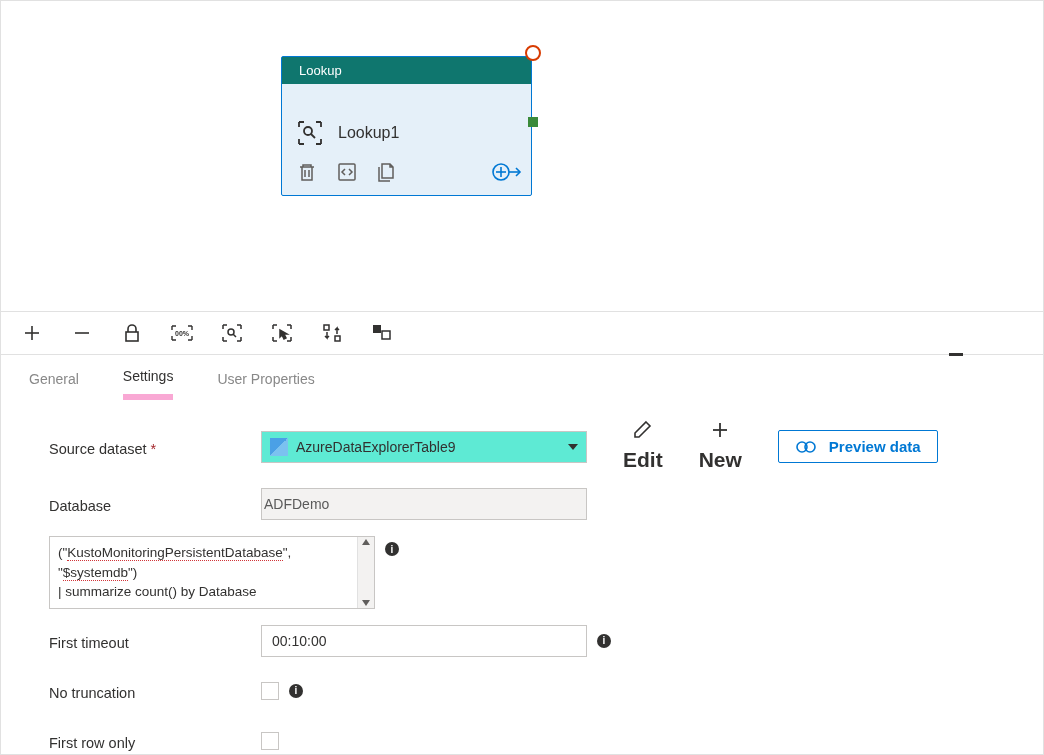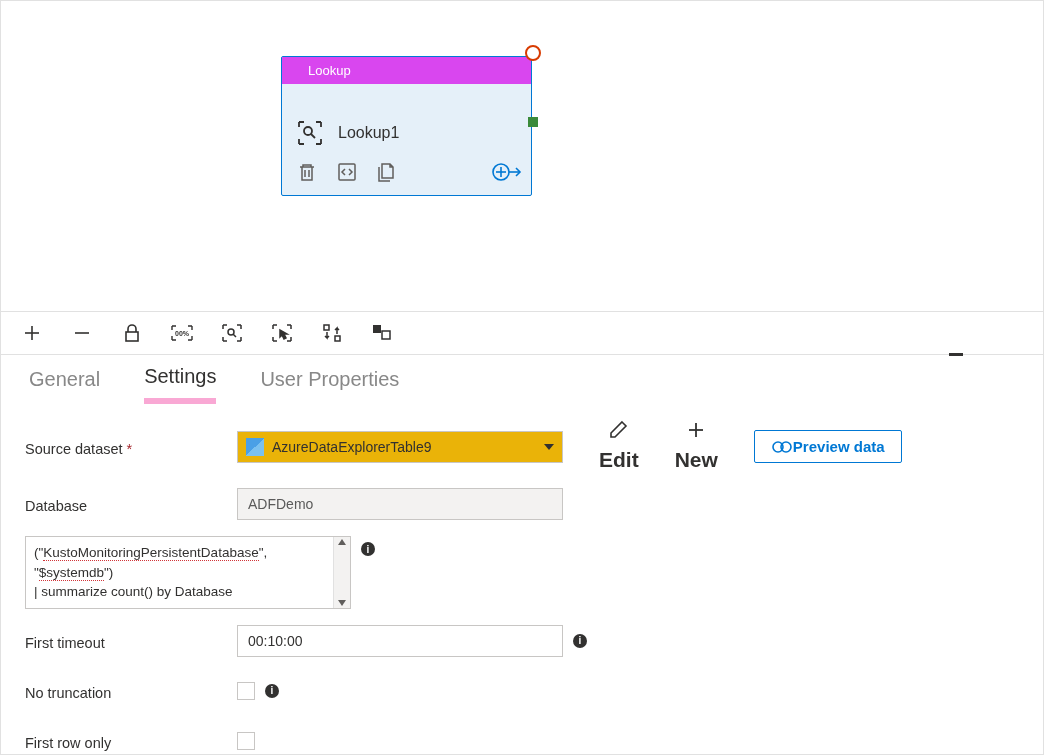--- a/index.html
+++ b/index.html
@@ -27,23 +27,23 @@
   .node {
     position: absolute;
     left: 280px;
     top: 55px;
     width: 251px;
     border: 1px solid #0078d4;
     border-radius: 2px;
     background: #e5f0f9;
   }
   .node-header {
-    background: #d946ef;
+    background: #0f766e;
     color: #fff;
-    padding: 6px 26px;
+    padding: 6px 17px;
     font-size: 13px;
   }
   .node-body {
     padding: 10px 14px 6px 14px;
     display: flex;
     align-items: center;
     gap: 14px;
     margin-top: 25px;
   }
   .lookup-icon {
@@ -109,74 +109,75 @@
 
   
   .tabs {
     display: flex;
     gap: 44px;
     padding: 0 28px;
     height: 48px;
     align-items: center;
   }
   .tab {
-    font-size: 20px;
+    font-size: 14px;
     color: #888;
     padding: 10px 0;
     cursor: pointer;
   }
   .tab.active {
     color: #323130;
     border-bottom: 6px solid #f9a8d4;
   }
 
   
   .form {
     padding: 18px 24px;
   }
   .row {
     display: flex;
     align-items: center;
     min-height: 36px;
     margin-bottom: 14px;
+    margin-left: 24px;
   }
   .row.tall { align-items: flex-start; }
   .label {
     width: 212px;
     font-size: 14.5px;
     color: #323130;
     padding-top: 4px;
   }
   .req { color: #a4262c; margin-left: 4px; }
   .select-box {
     width: 326px;
     height: 32px;
     border: 1px solid #c8c6c4;
     display: flex;
     align-items: center;
     padding: 0 8px;
     gap: 8px;
     cursor: pointer;
-    background: #eab308;
+    background: #5eead4;
   }
   .select-box .kusto-icon {
     width: 18px; height: 18px;
     background: linear-gradient(135deg, #4aa0e6 50%, #7bc1f0 50%);
   }
   .select-box .sel-text { flex:1; }
   .caret-down {
     width:0;height:0;border-left:5px solid transparent;border-right:5px solid transparent;border-top:6px solid #323130;
   }
   .input-readonly {
     width: 326px;
     height: 32px;
     border: 1px solid #c8c6c4;
     background: #f3f2f1;
     color: #5a5a5a;
-    padding: 0 10px;
+    padding: 0 2px;
     line-height: 30px;
   }
   .textarea-wrap {
     width: 326px;
     border: 1px solid #c8c6c4;
     background:#fff;
     position: relative;
   }
   .textarea-content {
     padding: 6px 20px 6px 8px;
@@ -217,21 +218,21 @@
     display:flex; align-items:center; gap: 36px; margin-left: 36px;
   }
   .act {
     display:inline-flex; align-items:center; gap:10px;
     font-size: 21px; font-weight:600; color:#323130; cursor:pointer;flex-direction:column;
   }
   .preview-btn {
     border:1px solid #0078d4;
     color:#0078d4;
     padding: 7px 16px;
-    display:inline-flex; align-items:center; 
+    display:inline-flex; align-items:center; gap:12px;
     font-size:15px; font-weight:600;
     cursor:pointer;
     border-radius:2px;
   }
   svg { overflow: visible; }
 </style>
 </head>
 <body>
 
 <div class="container">

